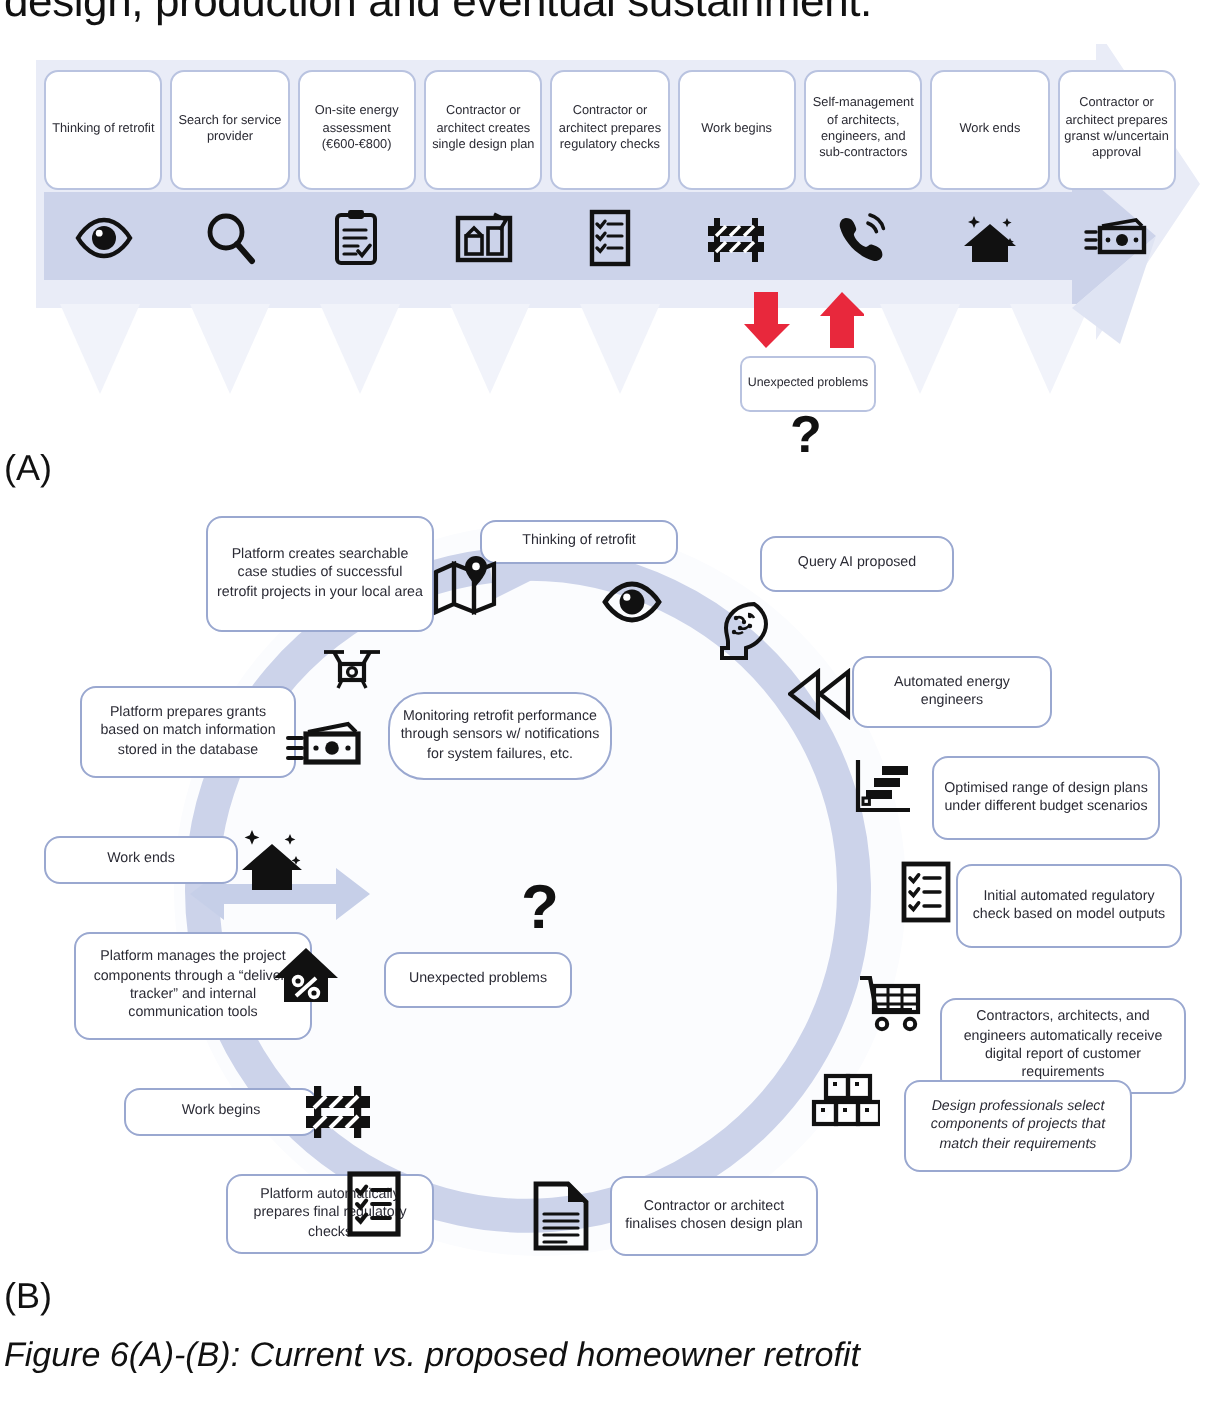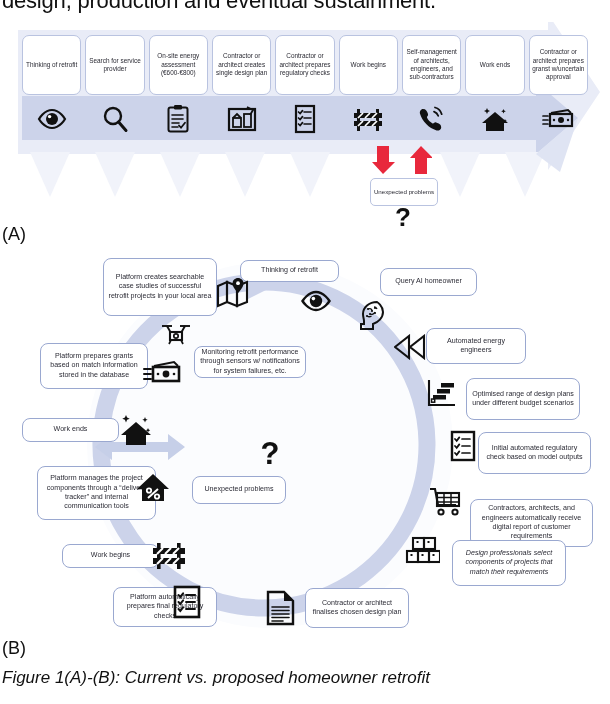--- a/index.html
+++ b/index.html
@@ -288,21 +288,21 @@
       </g>
     </svg>
 
     <div class="b-q">?</div>
     <div class="bbox" style="left:192px;top:226px;width:94px;height:28px;">Unexpected problems</div>
 
     <div class="bbox" style="left:103px;top:8px;width:114px;height:58px;">Platform creates searchable case studies of successful retrofit projects in your local area</div>
 
     <div class="bbox" style="left:240px;top:10px;width:99px;height:22px;">Thinking of retrofit</div>
 
-    <div class="bbox" style="left:380px;top:18px;width:97px;height:28px;">Query AI homeowner</div>
+    <div class="bbox" style="left:380px;top:18px;width:97px;height:28px;">Query AI proposed</div>
 
     <div class="bbox" style="left:426px;top:78px;width:100px;height:36px;">Automated energy engineers</div>
 
     <div class="bbox" style="left:466px;top:128px;width:114px;height:42px;">Optimised range of design plans under different budget scenarios</div>
 
     <div class="bbox" style="left:478px;top:182px;width:113px;height:42px;">Initial automated regulatory check based on model outputs</div>
 
     <div class="bbox" style="left:470px;top:233px;width:123px;height:48px;margin-top:16px;">Contractors, architects, and engineers automatically receive digital report of customer requirements</div>
 
     <div class="bbox" style="left:452px;top:290px;width:114px;height:46px;font-style:italic;">Design professionals select components of projects that match their requirements</div>
@@ -312,21 +312,21 @@
     <div class="bbox" style="left:113px;top:337px;width:104px;height:40px;">Platform automatically prepares final regulatory checks</div>
 
     <div class="bbox" style="left:62px;top:294px;width:97px;height:24px;">Work begins</div>
 
     <div class="bbox" style="left:16px;top:216px;width:119px;height:54px;margin-left:21px;">Platform manages the project components through a “delivery tracker” and internal communication tools</div>
 
     <div class="bbox" style="left:22px;top:168px;width:97px;height:24px;">Work ends</div>
 
     <div class="bbox" style="left:40px;top:93px;width:108px;height:46px;">Platform prepares grants based on match information stored in the database</div>
 
-    <div class="bbox" style="left:194px;top:96px;width:112px;height:32px;">Monitoring retrofit performance through sensors w/ notifications for system failures, etc.</div>
+    <div class="bbox" style="left:194px;top:96px;width:112px;height:44px;border-radius:18px;">Monitoring retrofit performance through sensors w/ notifications for system failures, etc.</div>
 
     <div class="bicon" style="left:216px;top:28px;">
       <svg width="34" height="30" viewBox="0 0 34 30">
         <path d="M2 8l9-4v20l-9 4z" fill="none" stroke="#111" stroke-width="2.1"></path>
         <path d="M11 4l10 4v20l-10-4z" fill="none" stroke="#111" stroke-width="2.1"></path>
         <path d="M21 8l10-4v20l-10 4z" fill="none" stroke="#111" stroke-width="2.1"></path>
         <path d="M22 0c3 0 5.5 2.4 5.5 5.4 0 4-5.5 9.6-5.5 9.6S16.5 9.4 16.5 5.4C16.5 2.4 19 0 22 0z" fill="#111"></path>
         <circle cx="22" cy="5.2" r="1.9" fill="#fff"></circle>
       </svg>
     </div>
@@ -523,15 +523,15 @@
           <line x1="11" y1="18" x2="9" y2="22"></line>
           <line x1="21" y1="18" x2="23" y2="22"></line>
         </g>
       </svg>
     </div>
 
   </div>
 
   <div class="label-b">(B)</div>
 
-  <div class="caption">Figure 1(A)-(B): Current vs. proposed homeowner retrofit</div>
+  <div class="caption">Figure 6(A)-(B): Current vs. proposed homeowner retrofit</div>
 
 </div>
 
 </body></html>

